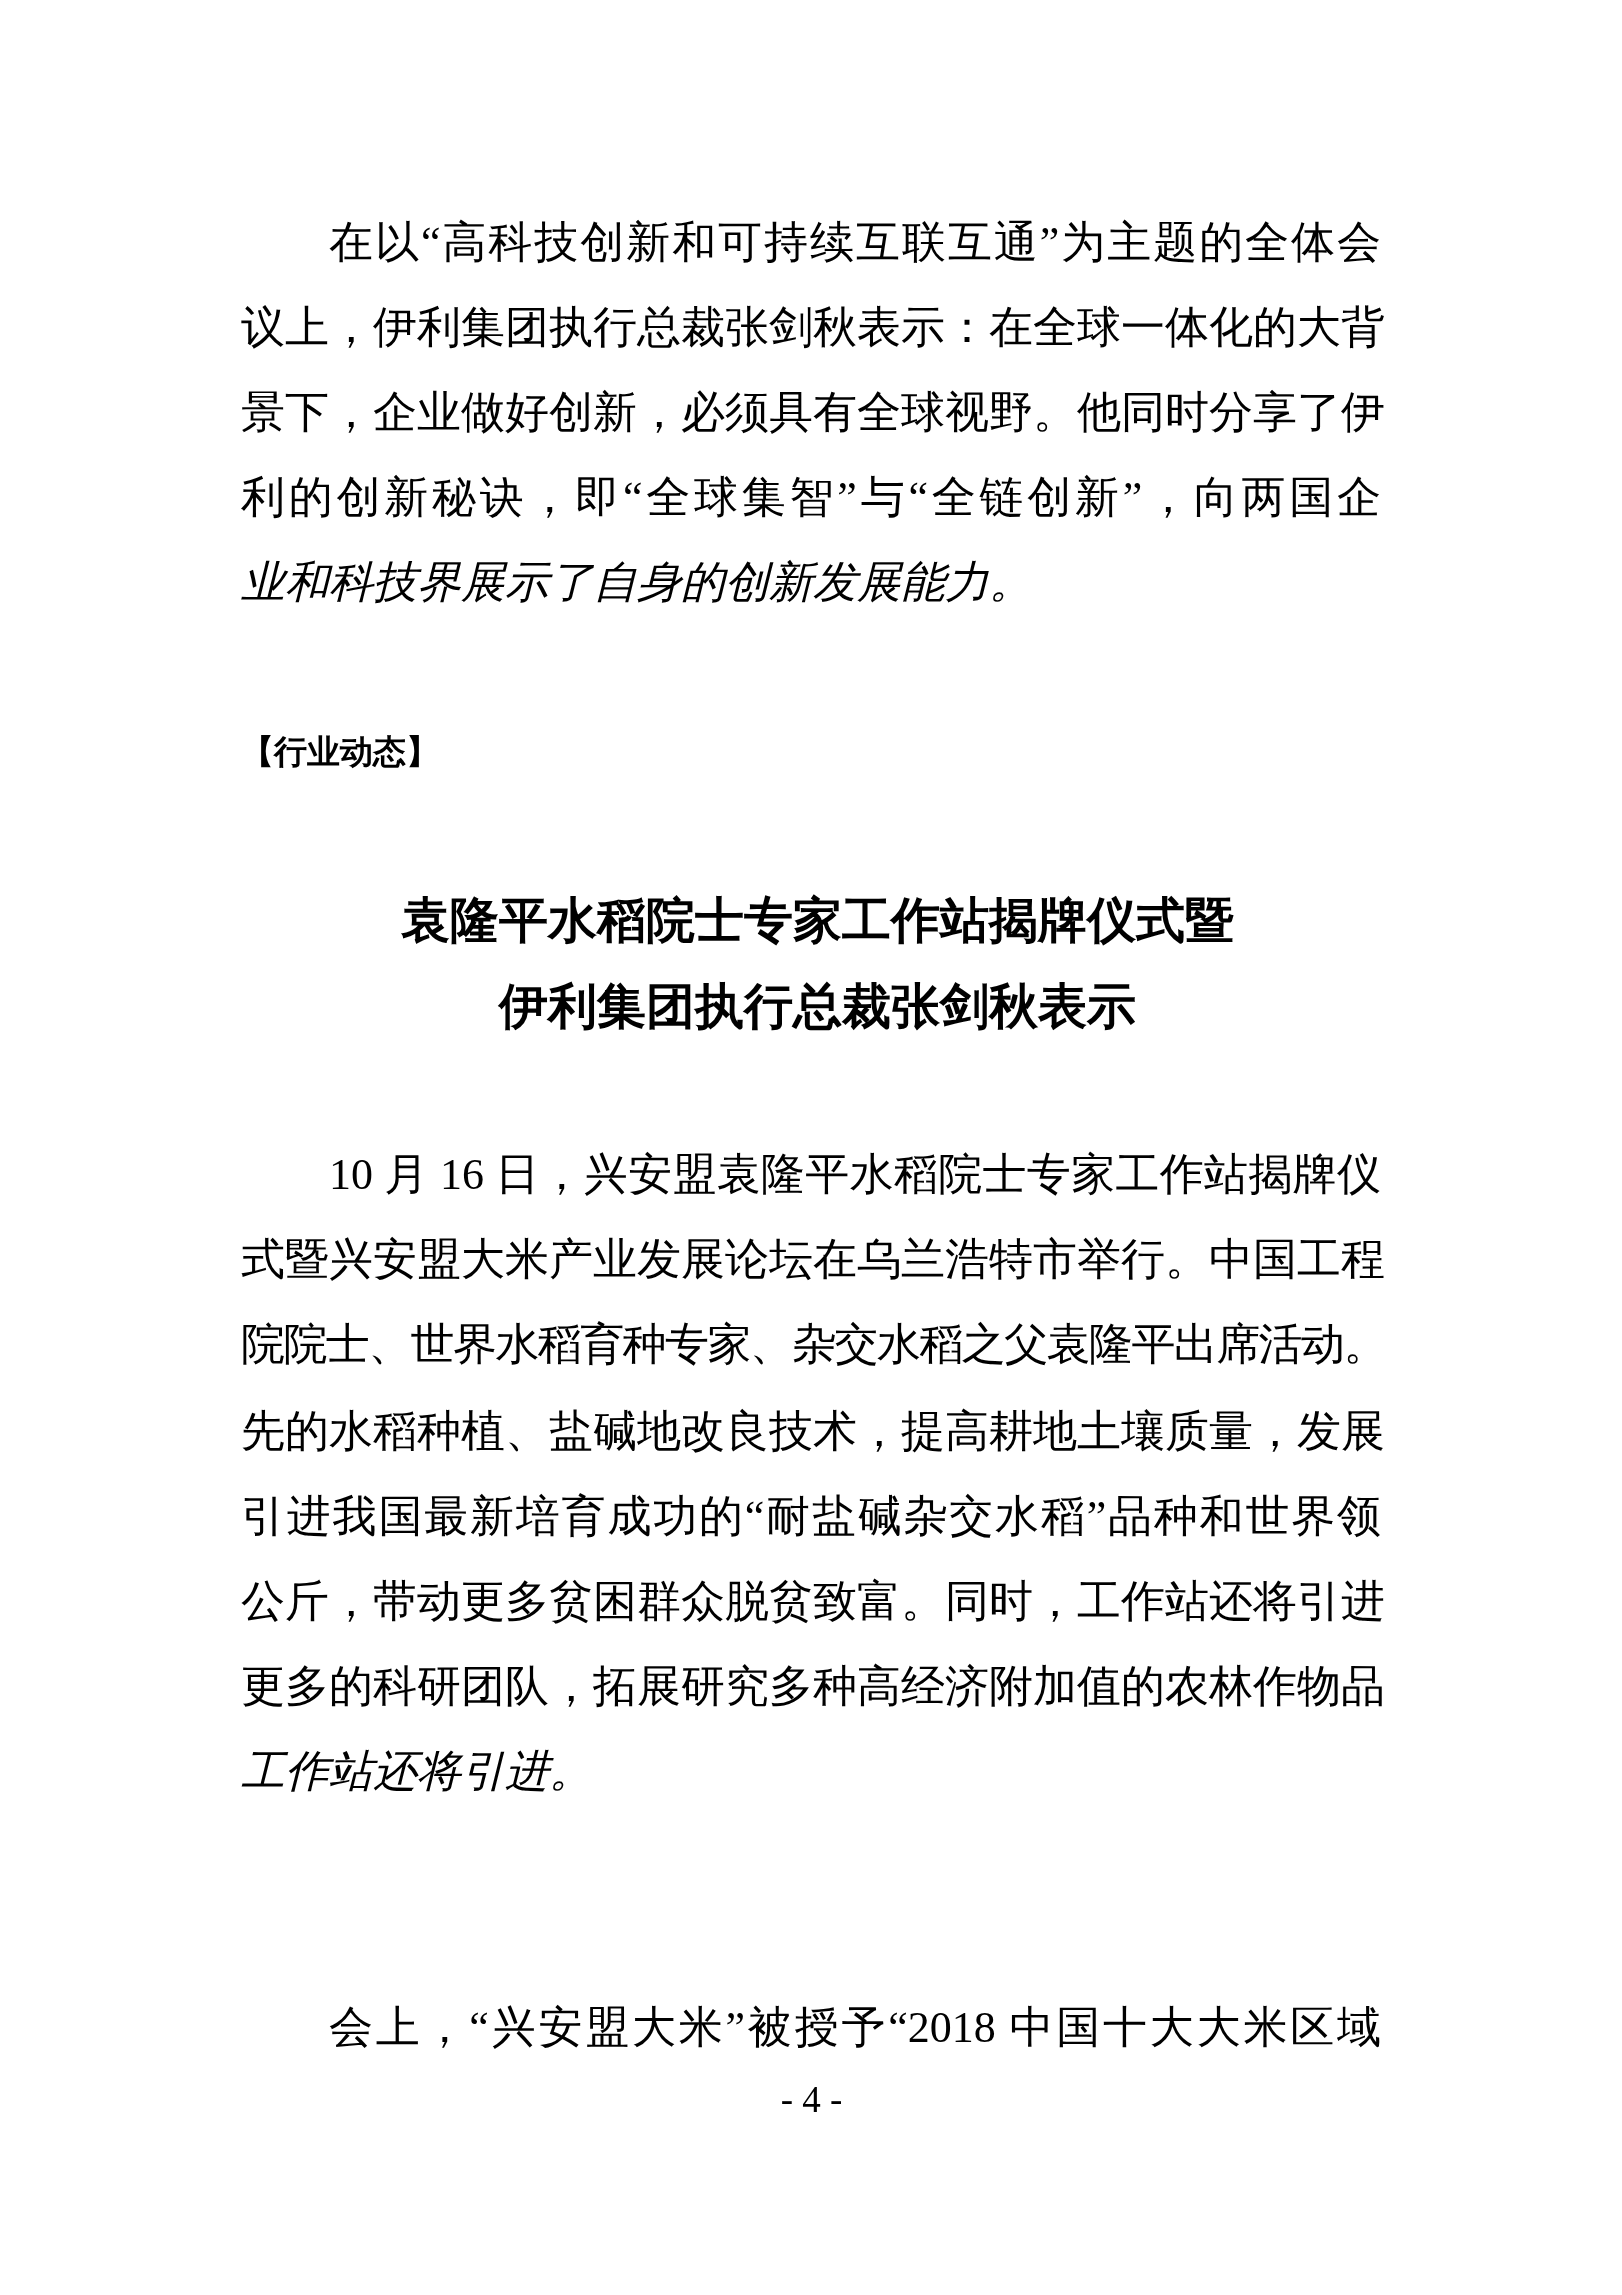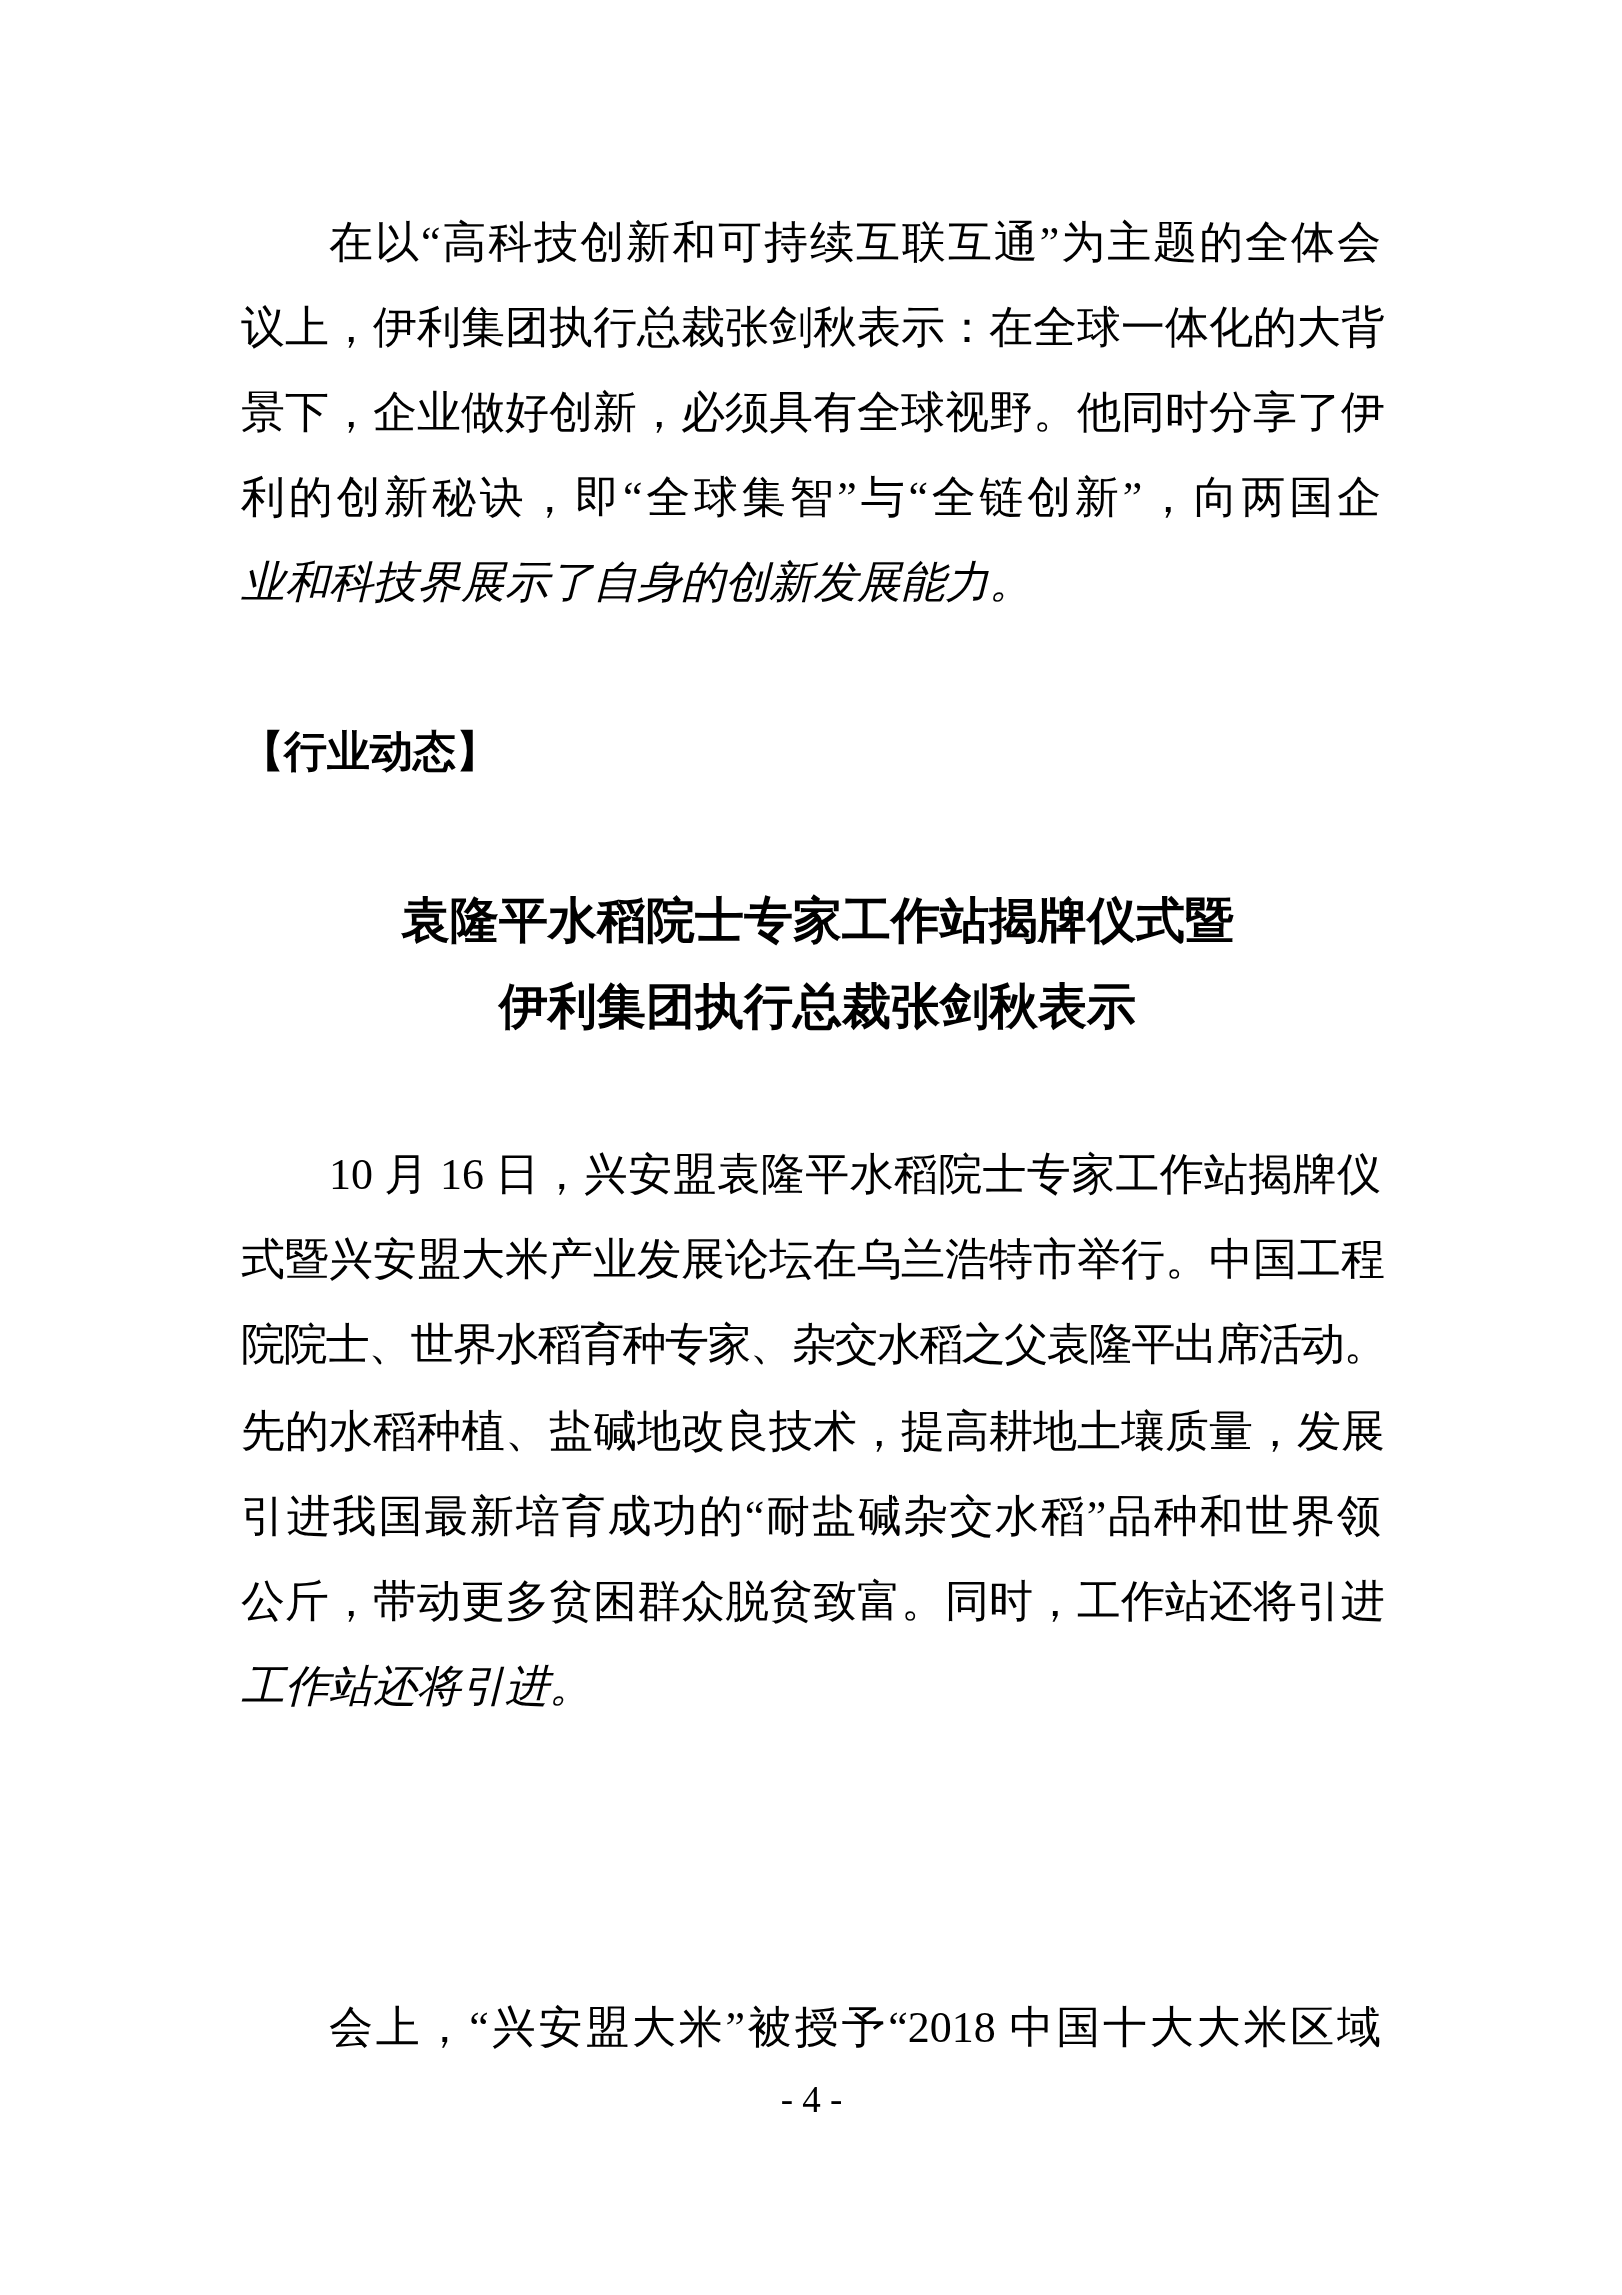--- a/index.html
+++ b/index.html
@@ -40,23 +40,23 @@
     text-indent: 88px;
   }
   .line.tight {
     letter-spacing: -1.6px;
     text-align: left;
     text-align-last: left;
   }
   #section-header-block .section-header {
     height: 85px;
     line-height: 85px;
-    font-size: 43px;
+    font-size: 33px;
     font-weight: 700;
-    font-family: Liberation Serif, serif;
+    font-family: Liberation Sans, sans-serif;
     text-align: left;
   }
   #title-block {
     left: 0;
     width: 1623px;
   }
   .title-line {
     height: 86px;
     line-height: 86px;
     font-size: 49px;
@@ -103,20 +103,21 @@
   <section class="block" id="para-2" style="top:1132px">
     <div class="line indent">10 月 16 日，兴安盟袁隆平水稻院士专家工作站揭牌仪</div>
     <div class="line">式暨兴安盟大米产业发展论坛在乌兰浩特市举行。中国工程</div>
     <div class="line tight">院院士、世界水稻育种专家、杂交水稻之父袁隆平出席活动。</div>
   </section>
 
   <section class="block" id="para-3" style="top:1389px">
     <div class="line">先的水稻种植、盐碱地改良技术，提高耕地土壤质量，发展</div>
     <div class="line">引进我国最新培育成功的“耐盐碱杂交水稻”品种和世界领</div>
     <div class="line">公斤，带动更多贫困群众脱贫致富。同时，工作站还将引进</div>
+    <div class="line">更多的科研团队，拓展研究多种高经济附加值的农林作物品</div>
     <div class="line last">工作站还将引进。</div>
   </section>
 
   <section class="block" id="para-4" style="top:1985px">
     <div class="line indent">会上，“兴安盟大米”被授予“2018 中国十大大米区域</div>
   </section>
 
   <footer id="footer-block">
     <span>- 4 -</span>
   </footer>

